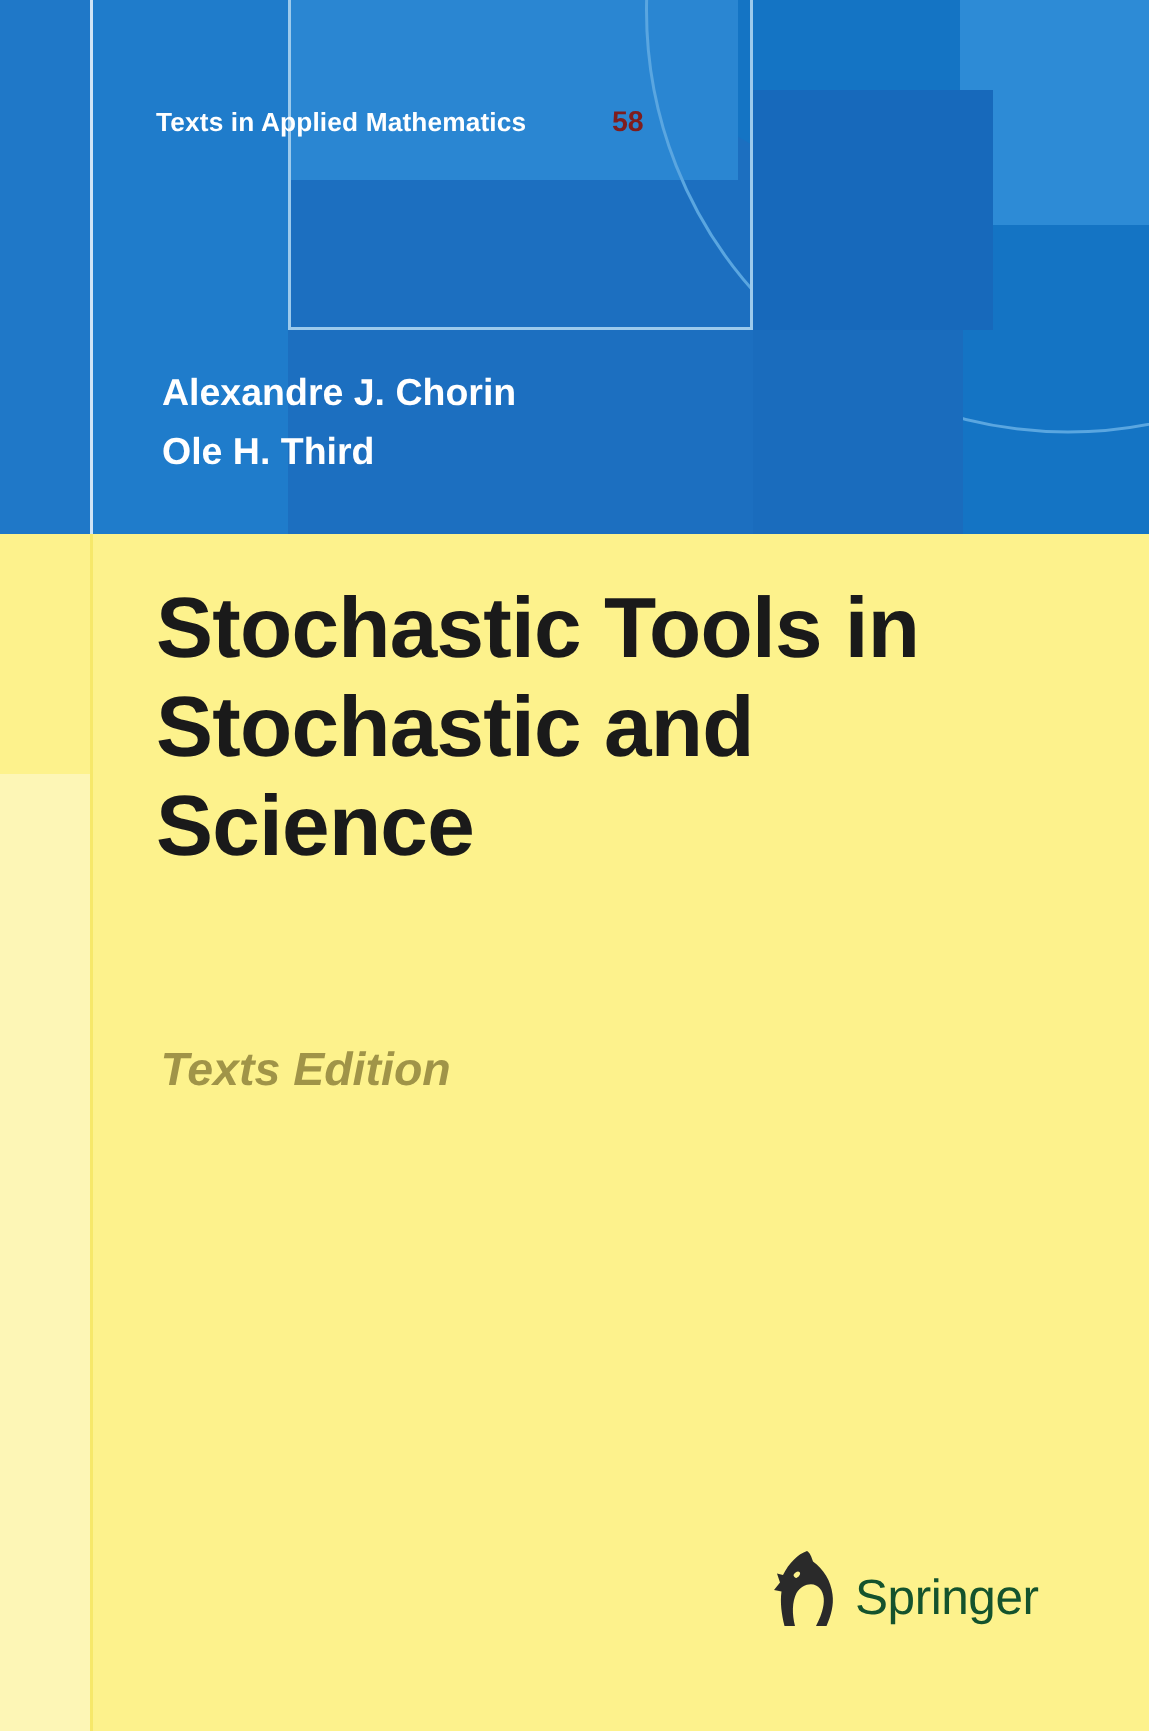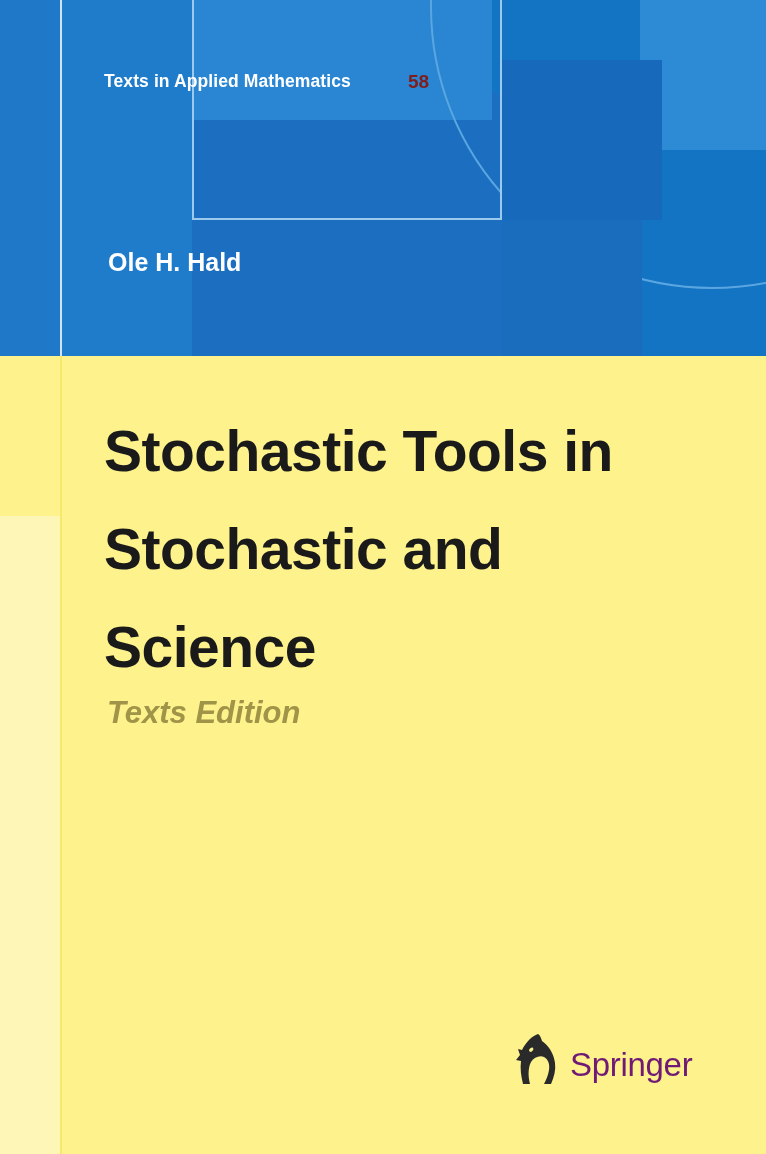--- a/index.html
+++ b/index.html
@@ -224,21 +224,20 @@
     left: 104px;
     top: 386px;
     width: 600px;
   }
   .title-text {
     font-size: 57px;
     font-weight: bold;
     color: #1a1a1a;
     line-height: 66px;
     letter-spacing: -0.5px;
-    margin-top: 32px;
   }
   .edition-text {
     position: absolute;
     left: 107px;
     top: 695px;
     font-size: 31px;
     font-style: italic;
     font-weight: bold;
     color: #a09448;
   }
@@ -250,21 +249,21 @@
     top: 1028px;
     width: 200px;
     height: 66px;
     z-index: 12;
   }
   .springer-word {
     position: absolute;
     left: 62px;
     top: 18px;
     font-size: 33px;
-    color: #701a75;
+    color: #14532d;
     letter-spacing: -0.3px;
   }
   .springer-mark {
     position: absolute;
     left: 0;
     top: 2px;
     width: 56px;
     height: 60px;
   }
 </style>
@@ -288,21 +287,22 @@
 
   <div class="spine-strip"></div>
   <div class="spine-strip-line"></div>
 
   <div class="series-line">
     <div class="series-text">Texts in Applied Mathematics</div>
     <div class="series-number">58</div>
   </div>
 
   <div class="authors">
-    <div class="author-line">Ole H. Hald</div>
+    <div class="author-line">Alexandre J. Chorin</div>
+    <div class="author-line">Ole H. Third</div>
   </div>
 
   <div class="body-panel"></div>
   <div class="body-left-strip"></div>
   <div class="body-left-strip-lower"></div>
   <div class="body-vline"></div>
 
   <div class="title-block">
     <div class="title-text">Stochastic Tools in</div>
     <div class="title-text">Stochastic and</div>

